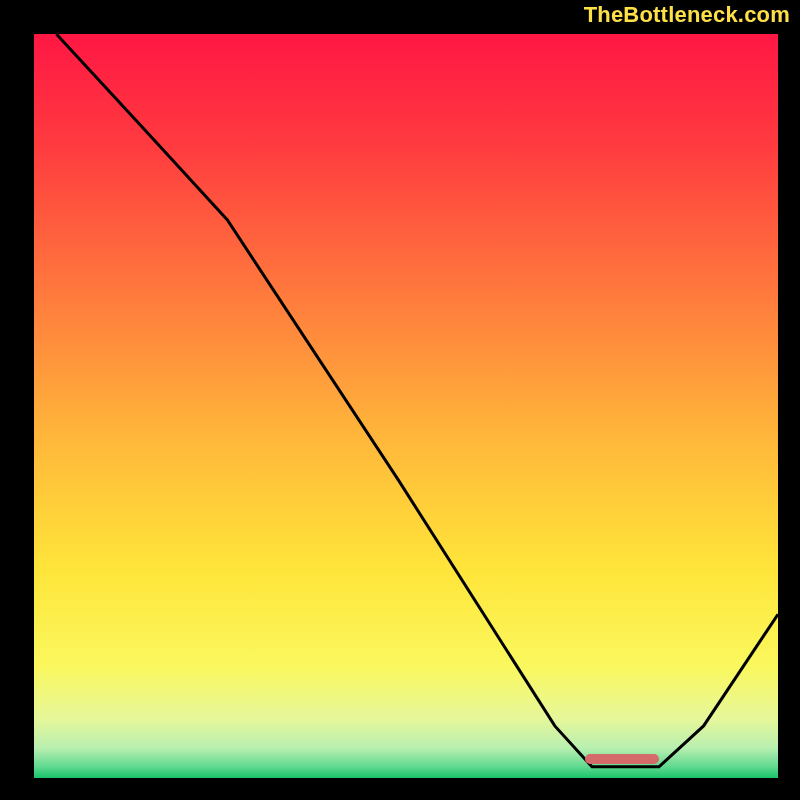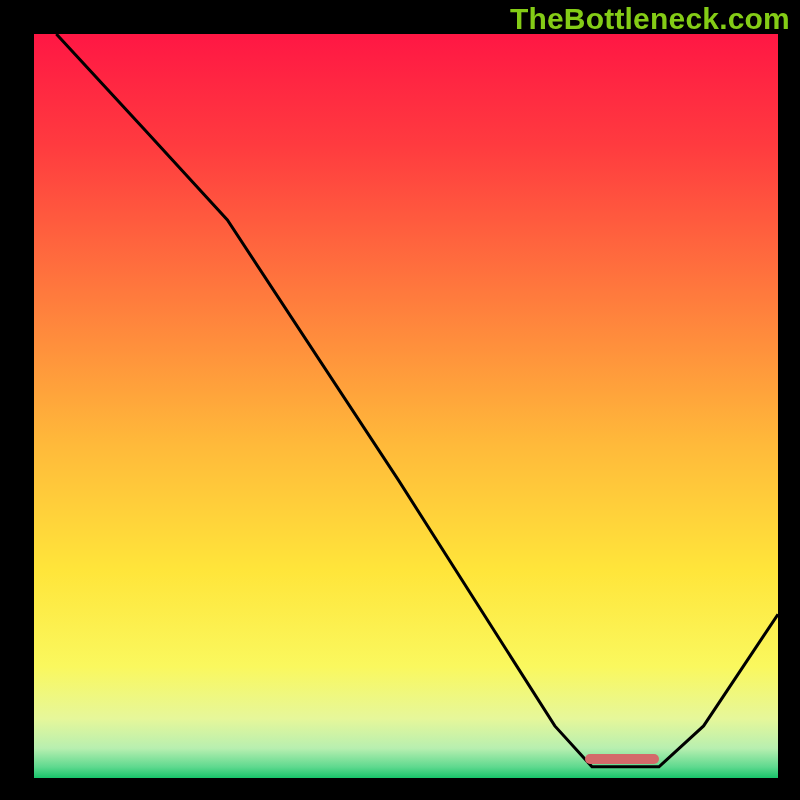--- a/index.html
+++ b/index.html
@@ -13,22 +13,22 @@
   }
   .wrap {
     position: relative;
     width: 800px;
     height: 800px;
   }
   .watermark {
     position: absolute;
     top: 2px;
     right: 10px;
-    color: #84cc16;
-    font-size: 30px;
+    color: #fde047;
+    font-size: 22px;
     font-weight: 600;
     letter-spacing: 0.2px;
     user-select: none;
   }
   .plot {
     position: absolute;
     left: 34px;
     top: 34px;
     width: 744px;
     height: 744px;

